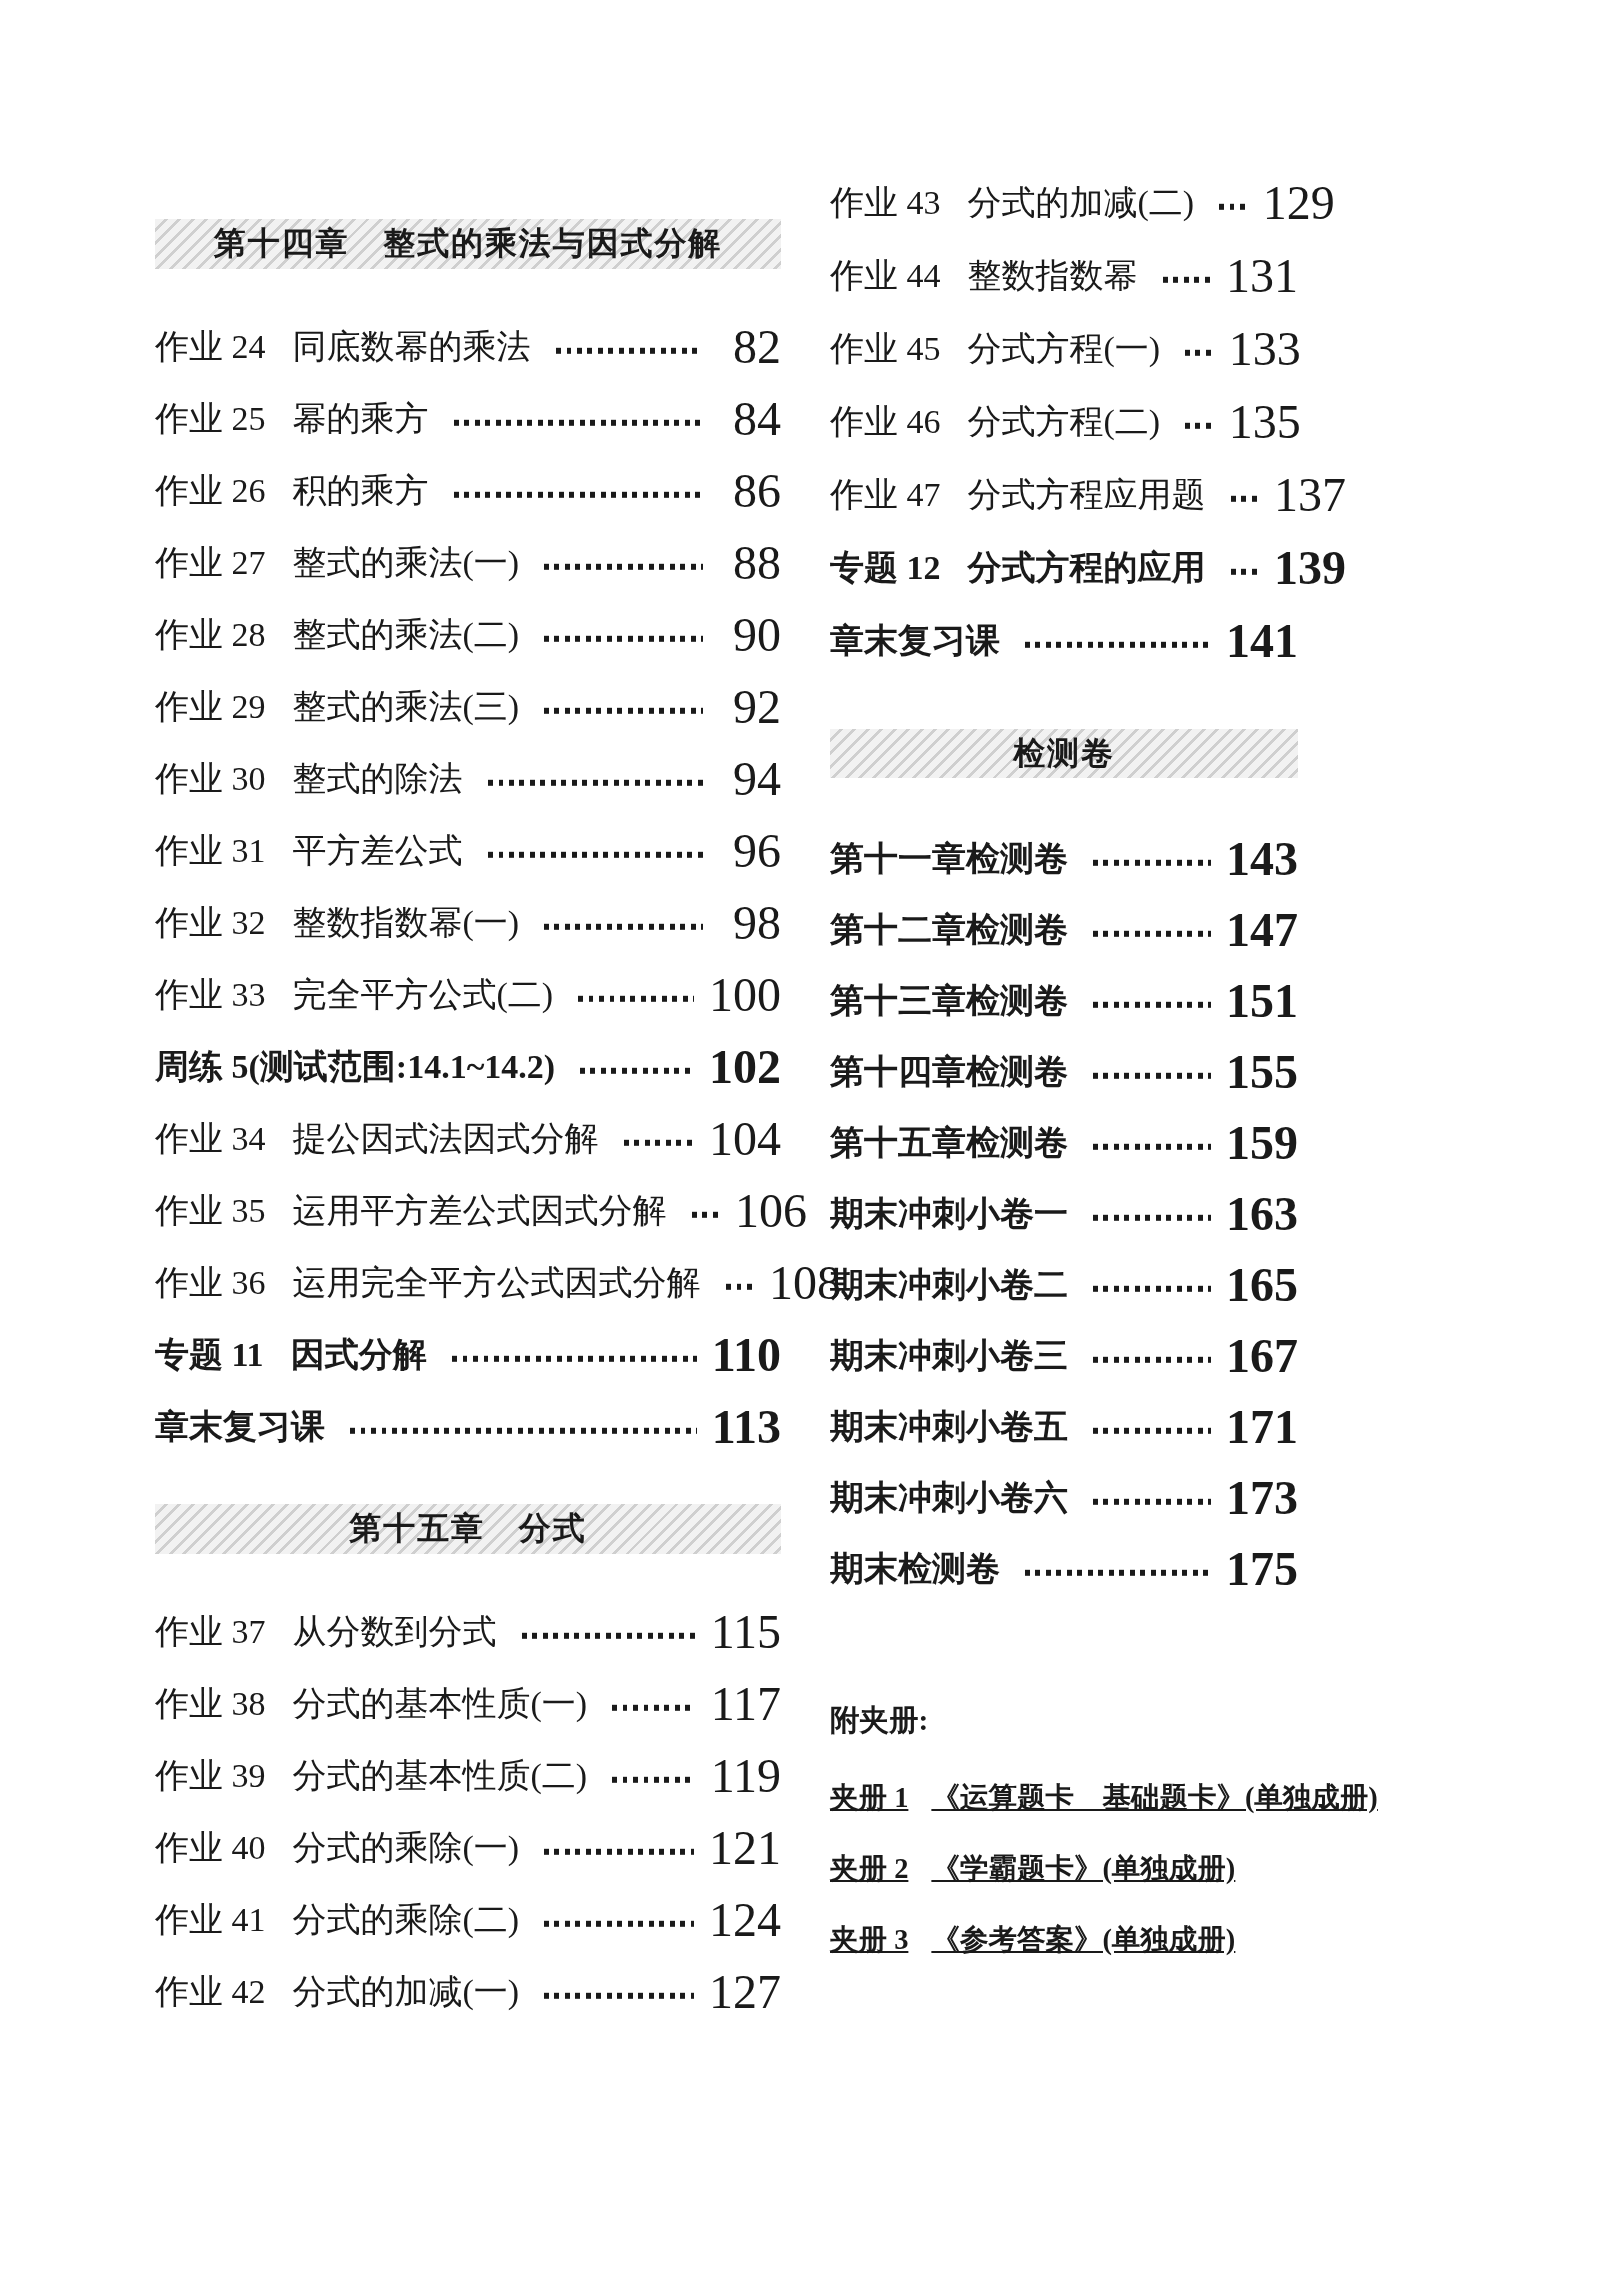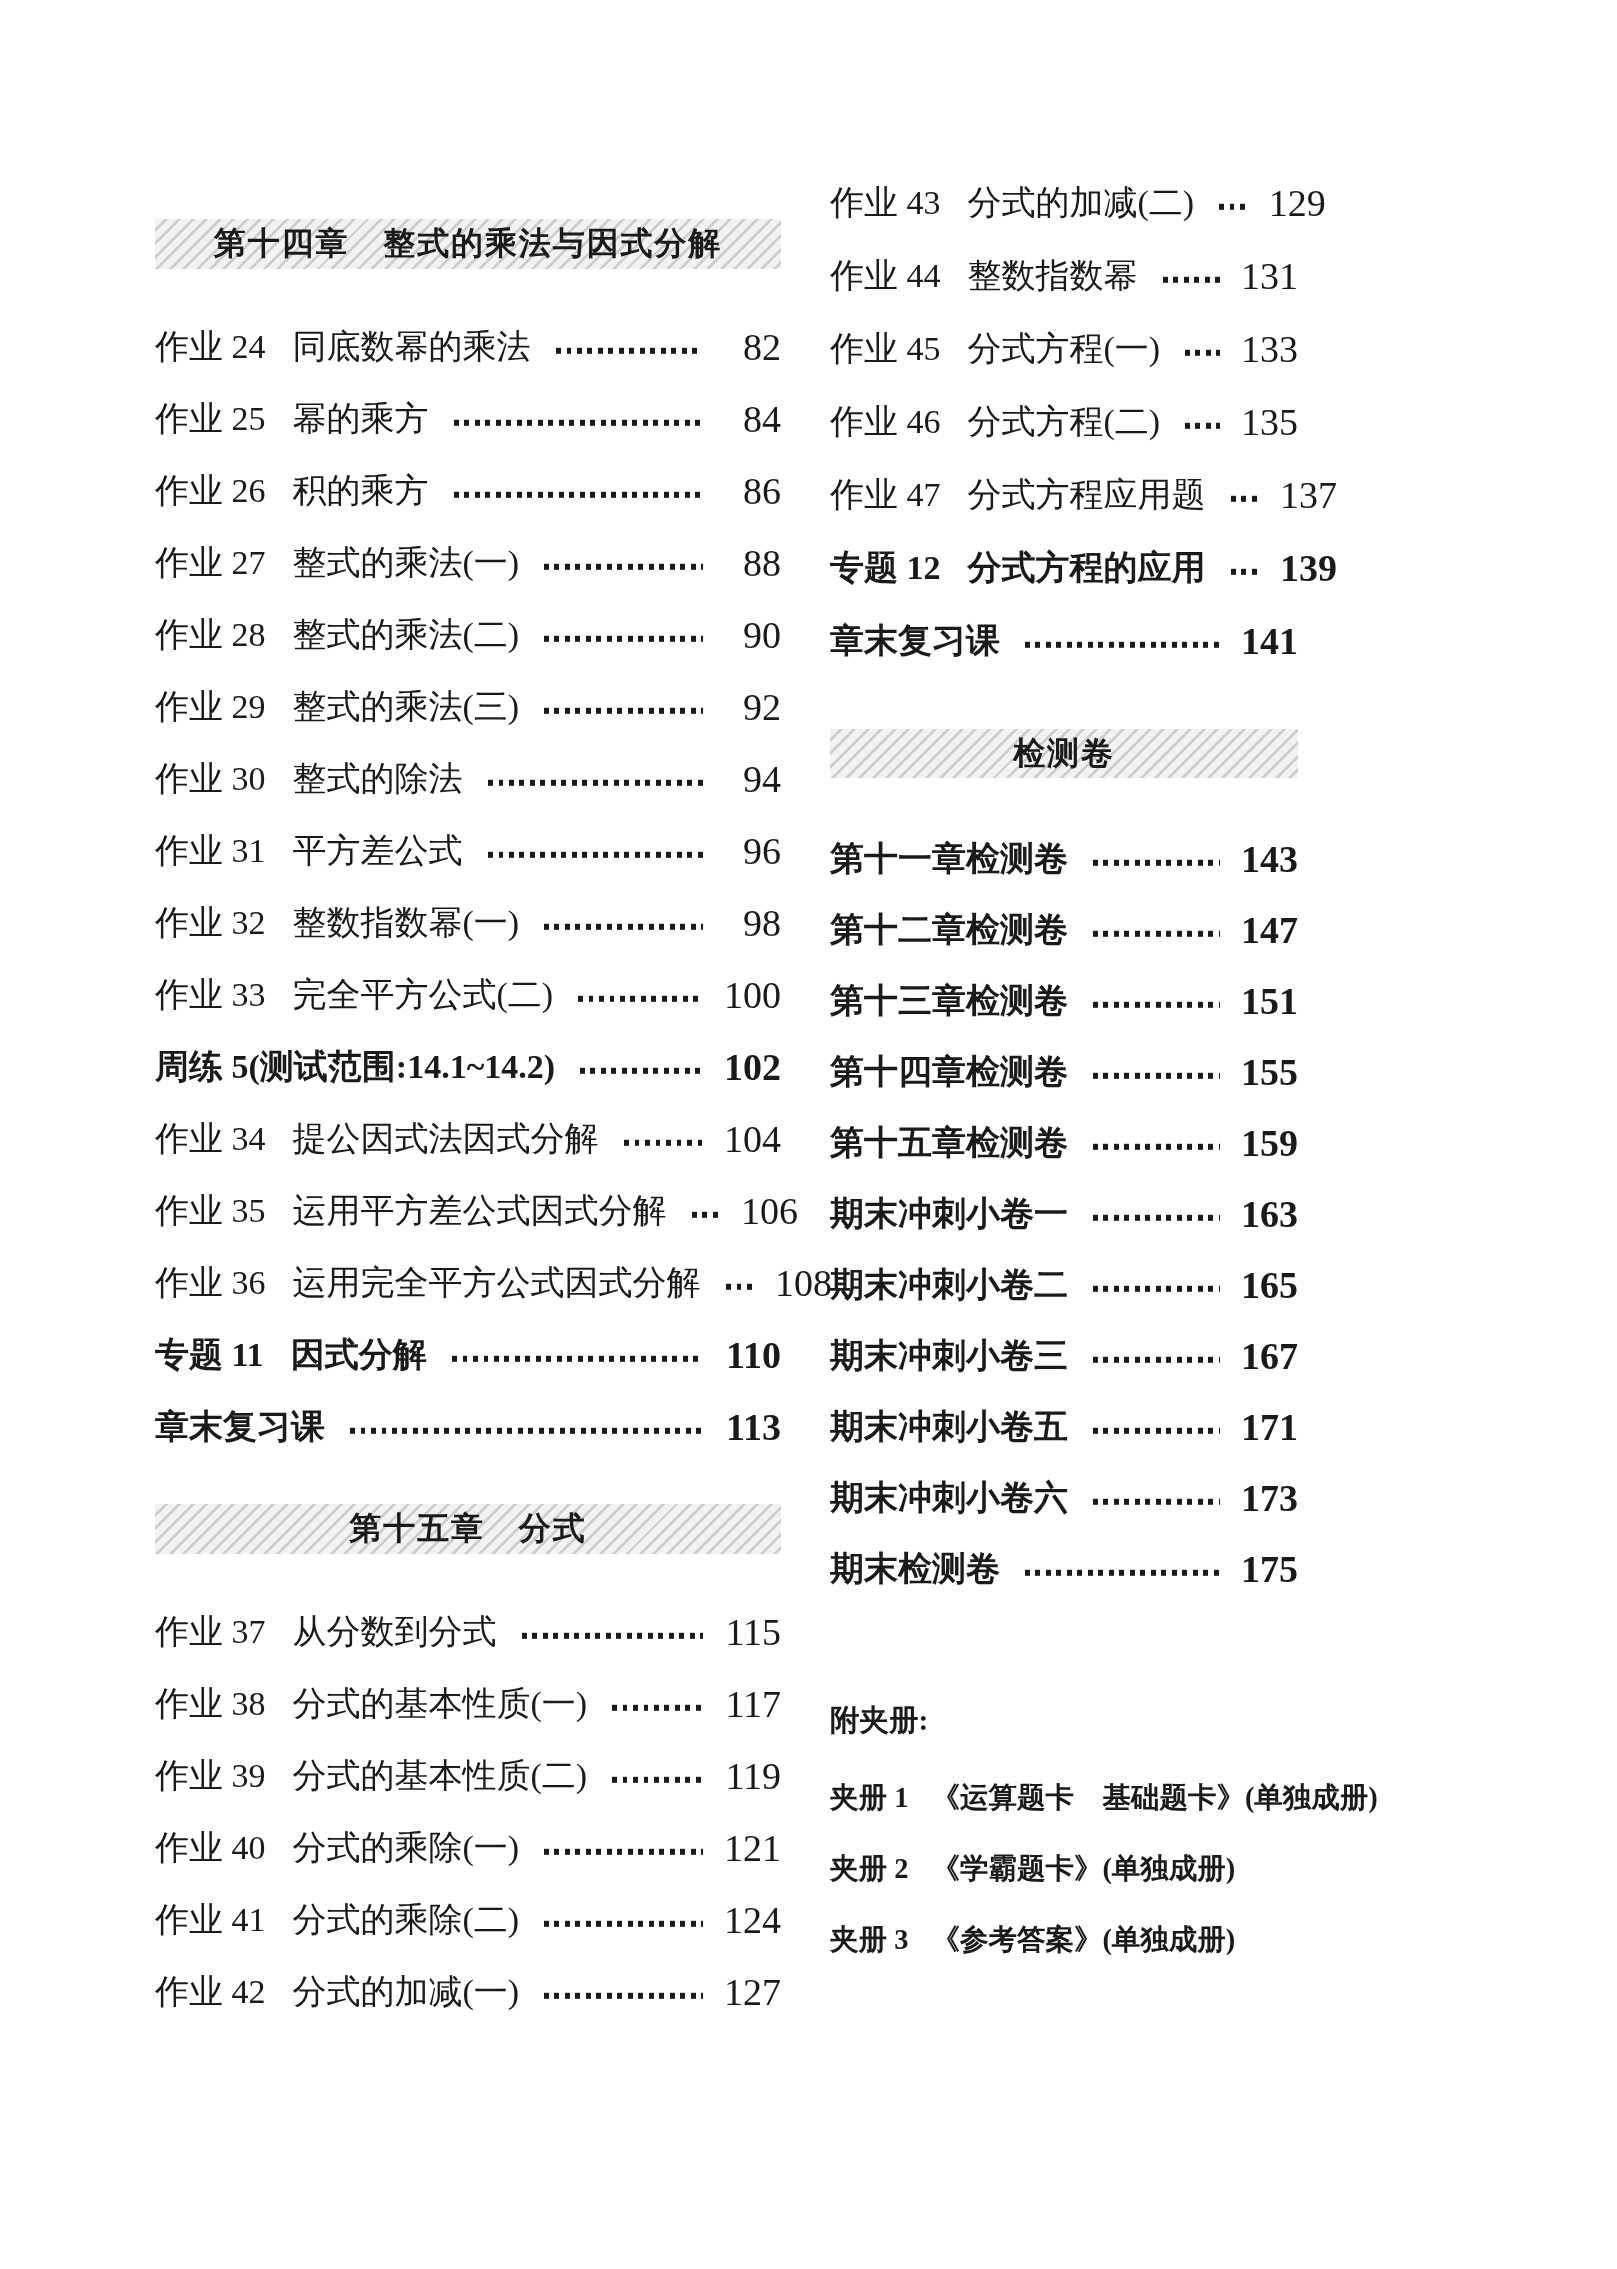--- a/index.html
+++ b/index.html
@@ -27,42 +27,42 @@
   .col-right .band ~ .row{margin-bottom:33px;}
 
   .lbl{flex:0 0 auto;margin-right:27px;}
   .ttl{flex:0 0 auto;}
   .dots{
     flex:1 1 0;height:5.7px;min-width:28.5px;
     margin-left:25px;margin-right:15px;
     transform:translateY(3.8px);
     background:repeating-linear-gradient(90deg,var(--text) 0 4.8px,transparent 4.8px 10.5px);
   }
-  .num{flex:0 0 63px;text-align:right;font-size:38px;}
+  .num{flex:0 0 63px;text-align:right;font-size:48px;}
 
   .b{font-weight:bold;}
 
   .band{
     height:50px;display:flex;align-items:center;justify-content:center;
     background:repeating-linear-gradient(135deg,var(--stripe-a) 0 6.7px,var(--stripe-b) 6.7px 9.5px);
   }
   .col-left .band{margin-bottom:59px;}
   .col-left .band:not(:first-child){margin-top:24px;}
   .col-right .band{height:49px;margin-top:34px;margin-bottom:62px;}
   .band-text{
     font-family:"Liberation Sans","DejaVu Sans",sans-serif;
     font-weight:bold;font-size:32px;letter-spacing:1.9px;color:var(--text);
   }
 
   .sec-label{
     display:flex;align-items:center;height:38px;
     margin-top:81px;margin-bottom:39px;
     font-size:29.5px;font-weight:bold;white-space:nowrap;
   }
-  .row.plain{font-size:28.5px;font-weight:bold;}
+  .row.plain{font-size:28.5px;font-weight:bold;text-decoration:underline;}
   .row.plain .lbl{margin-right:23px;}
 </style>
 </head>
 <body>
 
 <div class="page">
   <div class="col col-left">
       <div class="band">
     <span class="band-text">第十四章　整式的乘法与因式分解</span>
   </div>

